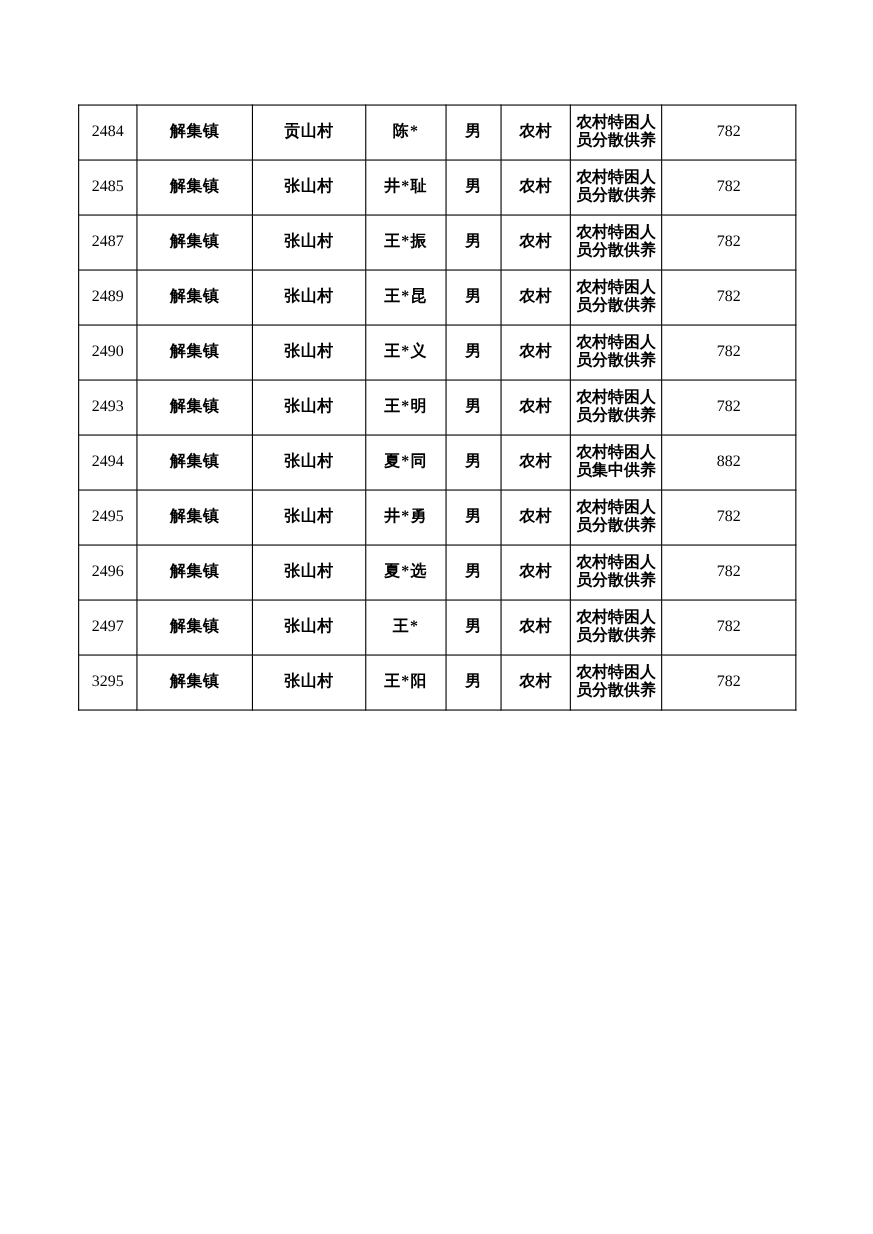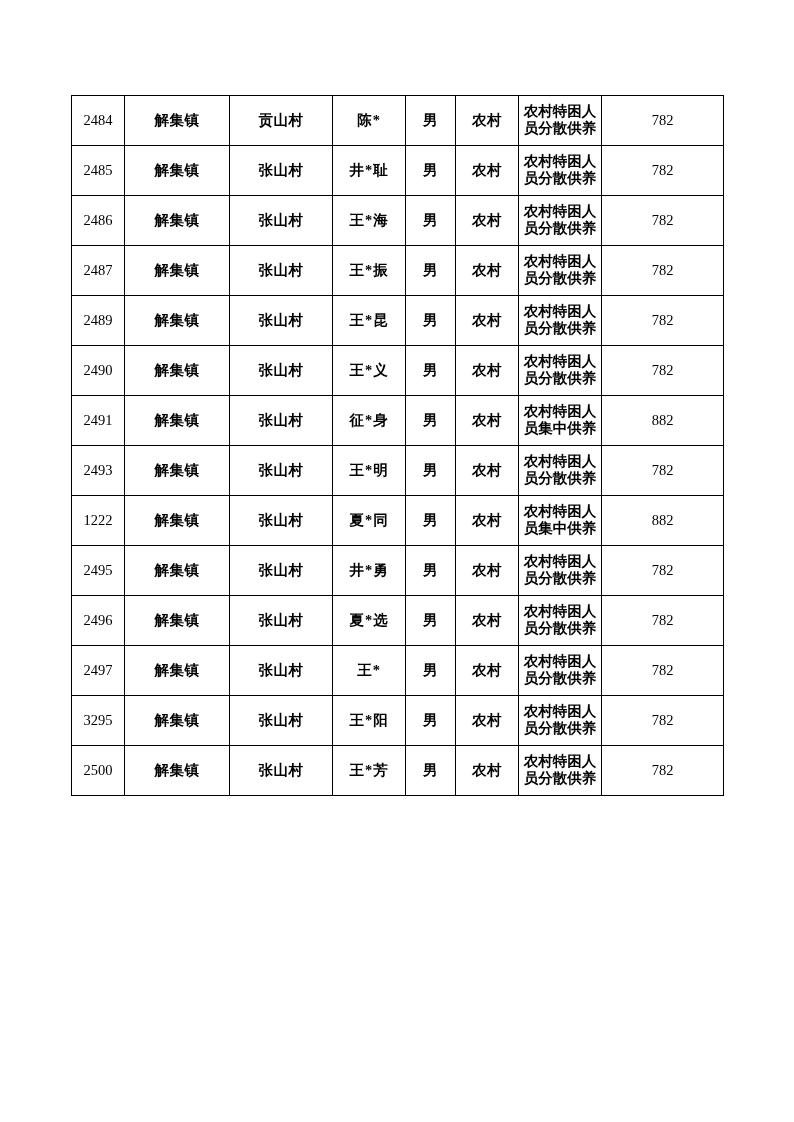--- a/index.html
+++ b/index.html
@@ -118,32 +118,20 @@
             <td class="village">张山村</td>
             <td class="name">井*耻</td>
             <td class="gender">男</td>
             <td class="type">农村</td>
             <td class="category">
               <span class="cat-inner">农村特困人员分散供养</span>
             </td>
             <td class="amount">782</td>
           </tr>
           <tr>
-            <td class="index">2486</td>
-            <td class="town">解集镇</td>
-            <td class="village">张山村</td>
-            <td class="name">王*海</td>
-            <td class="gender">男</td>
-            <td class="type">农村</td>
-            <td class="category">
-              <span class="cat-inner">农村特困人员分散供养</span>
-            </td>
-            <td class="amount">782</td>
-          </tr>
-          <tr>
             <td class="index">2487</td>
             <td class="town">解集镇</td>
             <td class="village">张山村</td>
             <td class="name">王*振</td>
             <td class="gender">男</td>
             <td class="type">农村</td>
             <td class="category">
               <span class="cat-inner">农村特困人员分散供养</span>
             </td>
             <td class="amount">782</td>
@@ -166,56 +154,44 @@
             <td class="village">张山村</td>
             <td class="name">王*义</td>
             <td class="gender">男</td>
             <td class="type">农村</td>
             <td class="category">
               <span class="cat-inner">农村特困人员分散供养</span>
             </td>
             <td class="amount">782</td>
           </tr>
           <tr>
-            <td class="index">2491</td>
-            <td class="town">解集镇</td>
-            <td class="village">张山村</td>
-            <td class="name">征*身</td>
+            <td class="index">2493</td>
+            <td class="town">解集镇</td>
+            <td class="village">张山村</td>
+            <td class="name">王*明</td>
+            <td class="gender">男</td>
+            <td class="type">农村</td>
+            <td class="category">
+              <span class="cat-inner">农村特困人员分散供养</span>
+            </td>
+            <td class="amount">782</td>
+          </tr>
+          <tr>
+            <td class="index">2494</td>
+            <td class="town">解集镇</td>
+            <td class="village">张山村</td>
+            <td class="name">夏*同</td>
             <td class="gender">男</td>
             <td class="type">农村</td>
             <td class="category">
               <span class="cat-inner">农村特困人员集中供养</span>
             </td>
             <td class="amount">882</td>
           </tr>
           <tr>
-            <td class="index">2493</td>
-            <td class="town">解集镇</td>
-            <td class="village">张山村</td>
-            <td class="name">王*明</td>
-            <td class="gender">男</td>
-            <td class="type">农村</td>
-            <td class="category">
-              <span class="cat-inner">农村特困人员分散供养</span>
-            </td>
-            <td class="amount">782</td>
-          </tr>
-          <tr>
-            <td class="index">1222</td>
-            <td class="town">解集镇</td>
-            <td class="village">张山村</td>
-            <td class="name">夏*同</td>
-            <td class="gender">男</td>
-            <td class="type">农村</td>
-            <td class="category">
-              <span class="cat-inner">农村特困人员集中供养</span>
-            </td>
-            <td class="amount">882</td>
-          </tr>
-          <tr>
             <td class="index">2495</td>
             <td class="town">解集镇</td>
             <td class="village">张山村</td>
             <td class="name">井*勇</td>
             <td class="gender">男</td>
             <td class="type">农村</td>
             <td class="category">
               <span class="cat-inner">农村特困人员分散供养</span>
             </td>
             <td class="amount">782</td>
@@ -242,32 +218,20 @@
             <td class="category">
               <span class="cat-inner">农村特困人员分散供养</span>
             </td>
             <td class="amount">782</td>
           </tr>
           <tr>
             <td class="index">3295</td>
             <td class="town">解集镇</td>
             <td class="village">张山村</td>
             <td class="name">王*阳</td>
-            <td class="gender">男</td>
-            <td class="type">农村</td>
-            <td class="category">
-              <span class="cat-inner">农村特困人员分散供养</span>
-            </td>
-            <td class="amount">782</td>
-          </tr>
-          <tr>
-            <td class="index">2500</td>
-            <td class="town">解集镇</td>
-            <td class="village">张山村</td>
-            <td class="name">王*芳</td>
             <td class="gender">男</td>
             <td class="type">农村</td>
             <td class="category">
               <span class="cat-inner">农村特困人员分散供养</span>
             </td>
             <td class="amount">782</td>
           </tr>
         </tbody>
     </table>
   </div>

